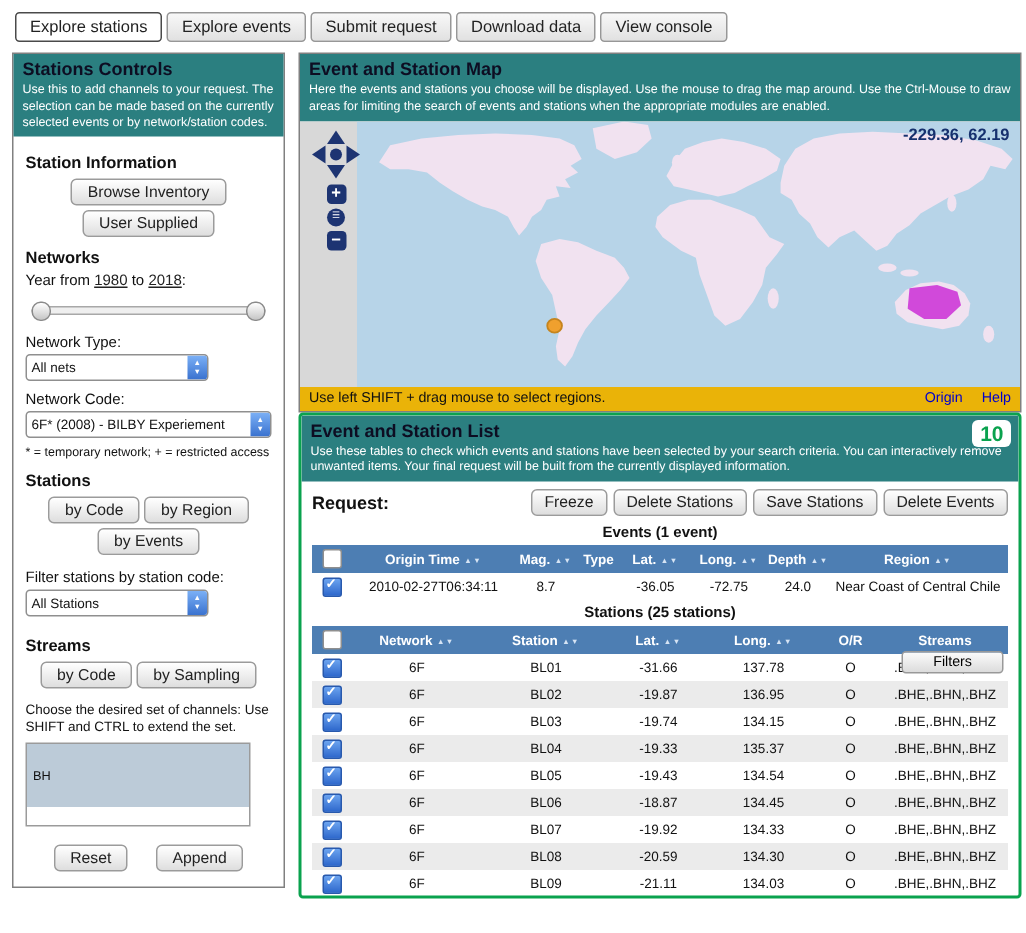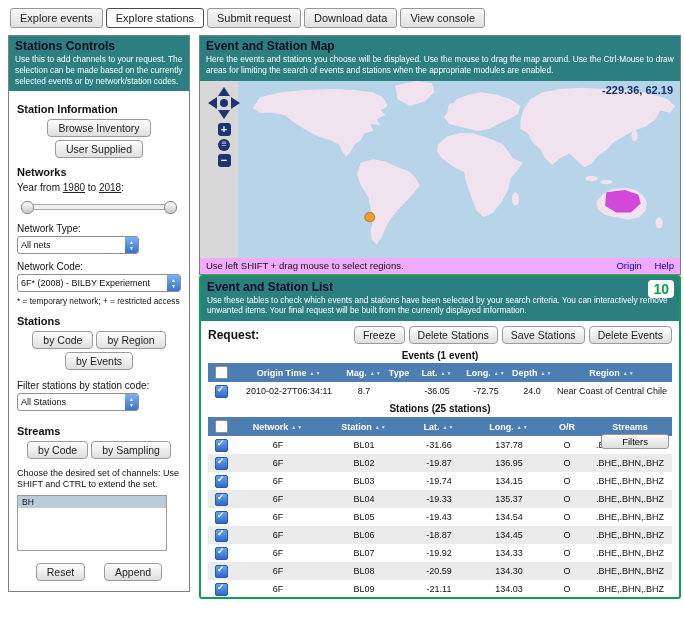--- a/index.html
+++ b/index.html
@@ -31,40 +31,40 @@
   .slider-handle{position:absolute;top:-4px;width:11px;height:11px;border-radius:6px;background:linear-gradient(#fff,#c6c6c6);border:1px solid #8a8a8a;cursor:pointer;}
   .sh-left{left:-1px;} .sh-right{right:-1px;}
   .fld-label{font-size:10px;margin:7px 0 2px;}
   .select{display:flex;align-items:stretch;height:16px;border:1px solid #8f8f8f;border-radius:3px;background:#fff;overflow:hidden;cursor:pointer;}
   .select.narrow{width:120px;}
   .select-text{flex:1;font-size:9px;padding:1px 3px;white-space:nowrap;overflow:hidden;display:flex;align-items:center;}
   .select-btn{width:13px;background:linear-gradient(#7bb0f6,#3a72cf);display:flex;flex-direction:column;justify-content:center;align-items:center;color:#fff;font-size:5px;line-height:1.2;flex:none;}
   .note{font-size:8.3px;line-height:1.25;margin-top:4px;}
   .channels-note{font-size:9px;line-height:1.3;margin-top:9px;}
   .listbox{width:148px;height:54px;border:1px solid #9b9b9b;background:#fff;margin-top:4px;overflow:hidden;}
-  .lb-item{font-size:8.5px;padding:1px 4px;cursor:pointer;}
+  .lb-item{font-size:8.5px;padding:16px 4px;cursor:pointer;}
   .lb-item.selected{background:#bccbd8;}
   .reset-row{display:flex;justify-content:space-evenly;margin-top:12px;}
 
   
   .right-col{display:flex;flex-direction:column;gap:0;width:482px;flex:none;}
 
   
   .map-panel{border:1px solid #808080;background:#fff;}
   .map-area{position:relative;height:177px;background:#d8d8d8;overflow:hidden;cursor:grab;}
   .map-svg{position:absolute;left:38px;top:0;width:calc(100% - 38px);height:100%;display:block;}
   .ocean{fill:var(--map-ocean,#b7d4e8);}
   .land{fill:var(--map-land,#f1e2f0);}
   .overlay{fill:var(--station-overlay-magenta,#cb2ed6);opacity:.85;}
   .eventdot{fill:var(--event-marker-orange,#f0a02e);stroke:#c5841e;stroke-width:1;}
   .map-coords{position:absolute;top:3px;right:7px;font-size:11px;font-weight:bold;color:#16306e;}
   .map-controls{position:absolute;left:6px;top:5px;width:36px;display:flex;flex-direction:column;align-items:center;gap:3px;}
   .zoom-btn{width:13px;height:13px;background:#1d3472;color:#fff;border-radius:3px;font-size:11px;line-height:12px;text-align:center;font-weight:bold;cursor:pointer;}
   .zoom-knob{width:12px;height:12px;border-radius:50%;background:#1d3472;color:#fff;font-size:6px;line-height:11px;text-align:center;cursor:pointer;}
-  .map-footer{display:flex;justify-content:space-between;align-items:center;padding:2px 6px 3px;font-size:9.5px;background:#f0abfc;text-align:center;}
+  .map-footer{display:flex;justify-content:space-between;align-items:center;padding:2px 6px 3px;font-size:9.5px;background:#eab308;text-align:center;}
   .map-links a{color:#0000cc;margin-left:10px;font-size:9.5px;cursor:pointer;}
 
   
   .list-panel{position:relative;border:2px solid var(--panel-green,#0aa24e);border-radius:3px;height:320px;overflow:hidden;background:#fff;}
   .badge{position:absolute;top:3px;right:5px;background:#fff;color:var(--panel-green,#0aa24e);font-size:14px;font-weight:bold;padding:1px 5px;border-radius:4px;z-index:3;}
   .request-row{display:flex;align-items:center;padding:5px 7px 3px;}
   .request-label{font-size:12px;font-weight:bold;}
   .request-actions{margin-left:auto;display:flex;gap:4px;}
   .request-actions .btn{font-size:10.5px;padding:2px 8px;}
   .sub-h{font-size:10px;font-weight:bold;padding:3px 8px 2px;text-align:center;}
@@ -85,22 +85,22 @@
   col.ec4{width:46px;} col.ec5{width:52px;} col.ec6{width:40px;}
   col.sc0{width:26px;} col.sc1{width:88px;} col.sc2{width:84px;} col.sc3{width:66px;}
   col.sc4{width:74px;} col.sc5{width:42px;}
 </style>
 </head>
 <body>
 
 <div class="page">
 
   <div class="tabbar" id="tabbar">
+      <button class="tab active">Explore stations</button>
       <button class="tab">Explore events</button>
-      <button class="tab active">Explore stations</button>
       <button class="tab">Submit request</button>
       <button class="tab">Download data</button>
       <button class="tab">View console</button>
     </div>
 
   <div class="main">
 
     <div class="left-panel">
       <div class="panel-header">
         <div class="panel-title">Stations Controls</div>

